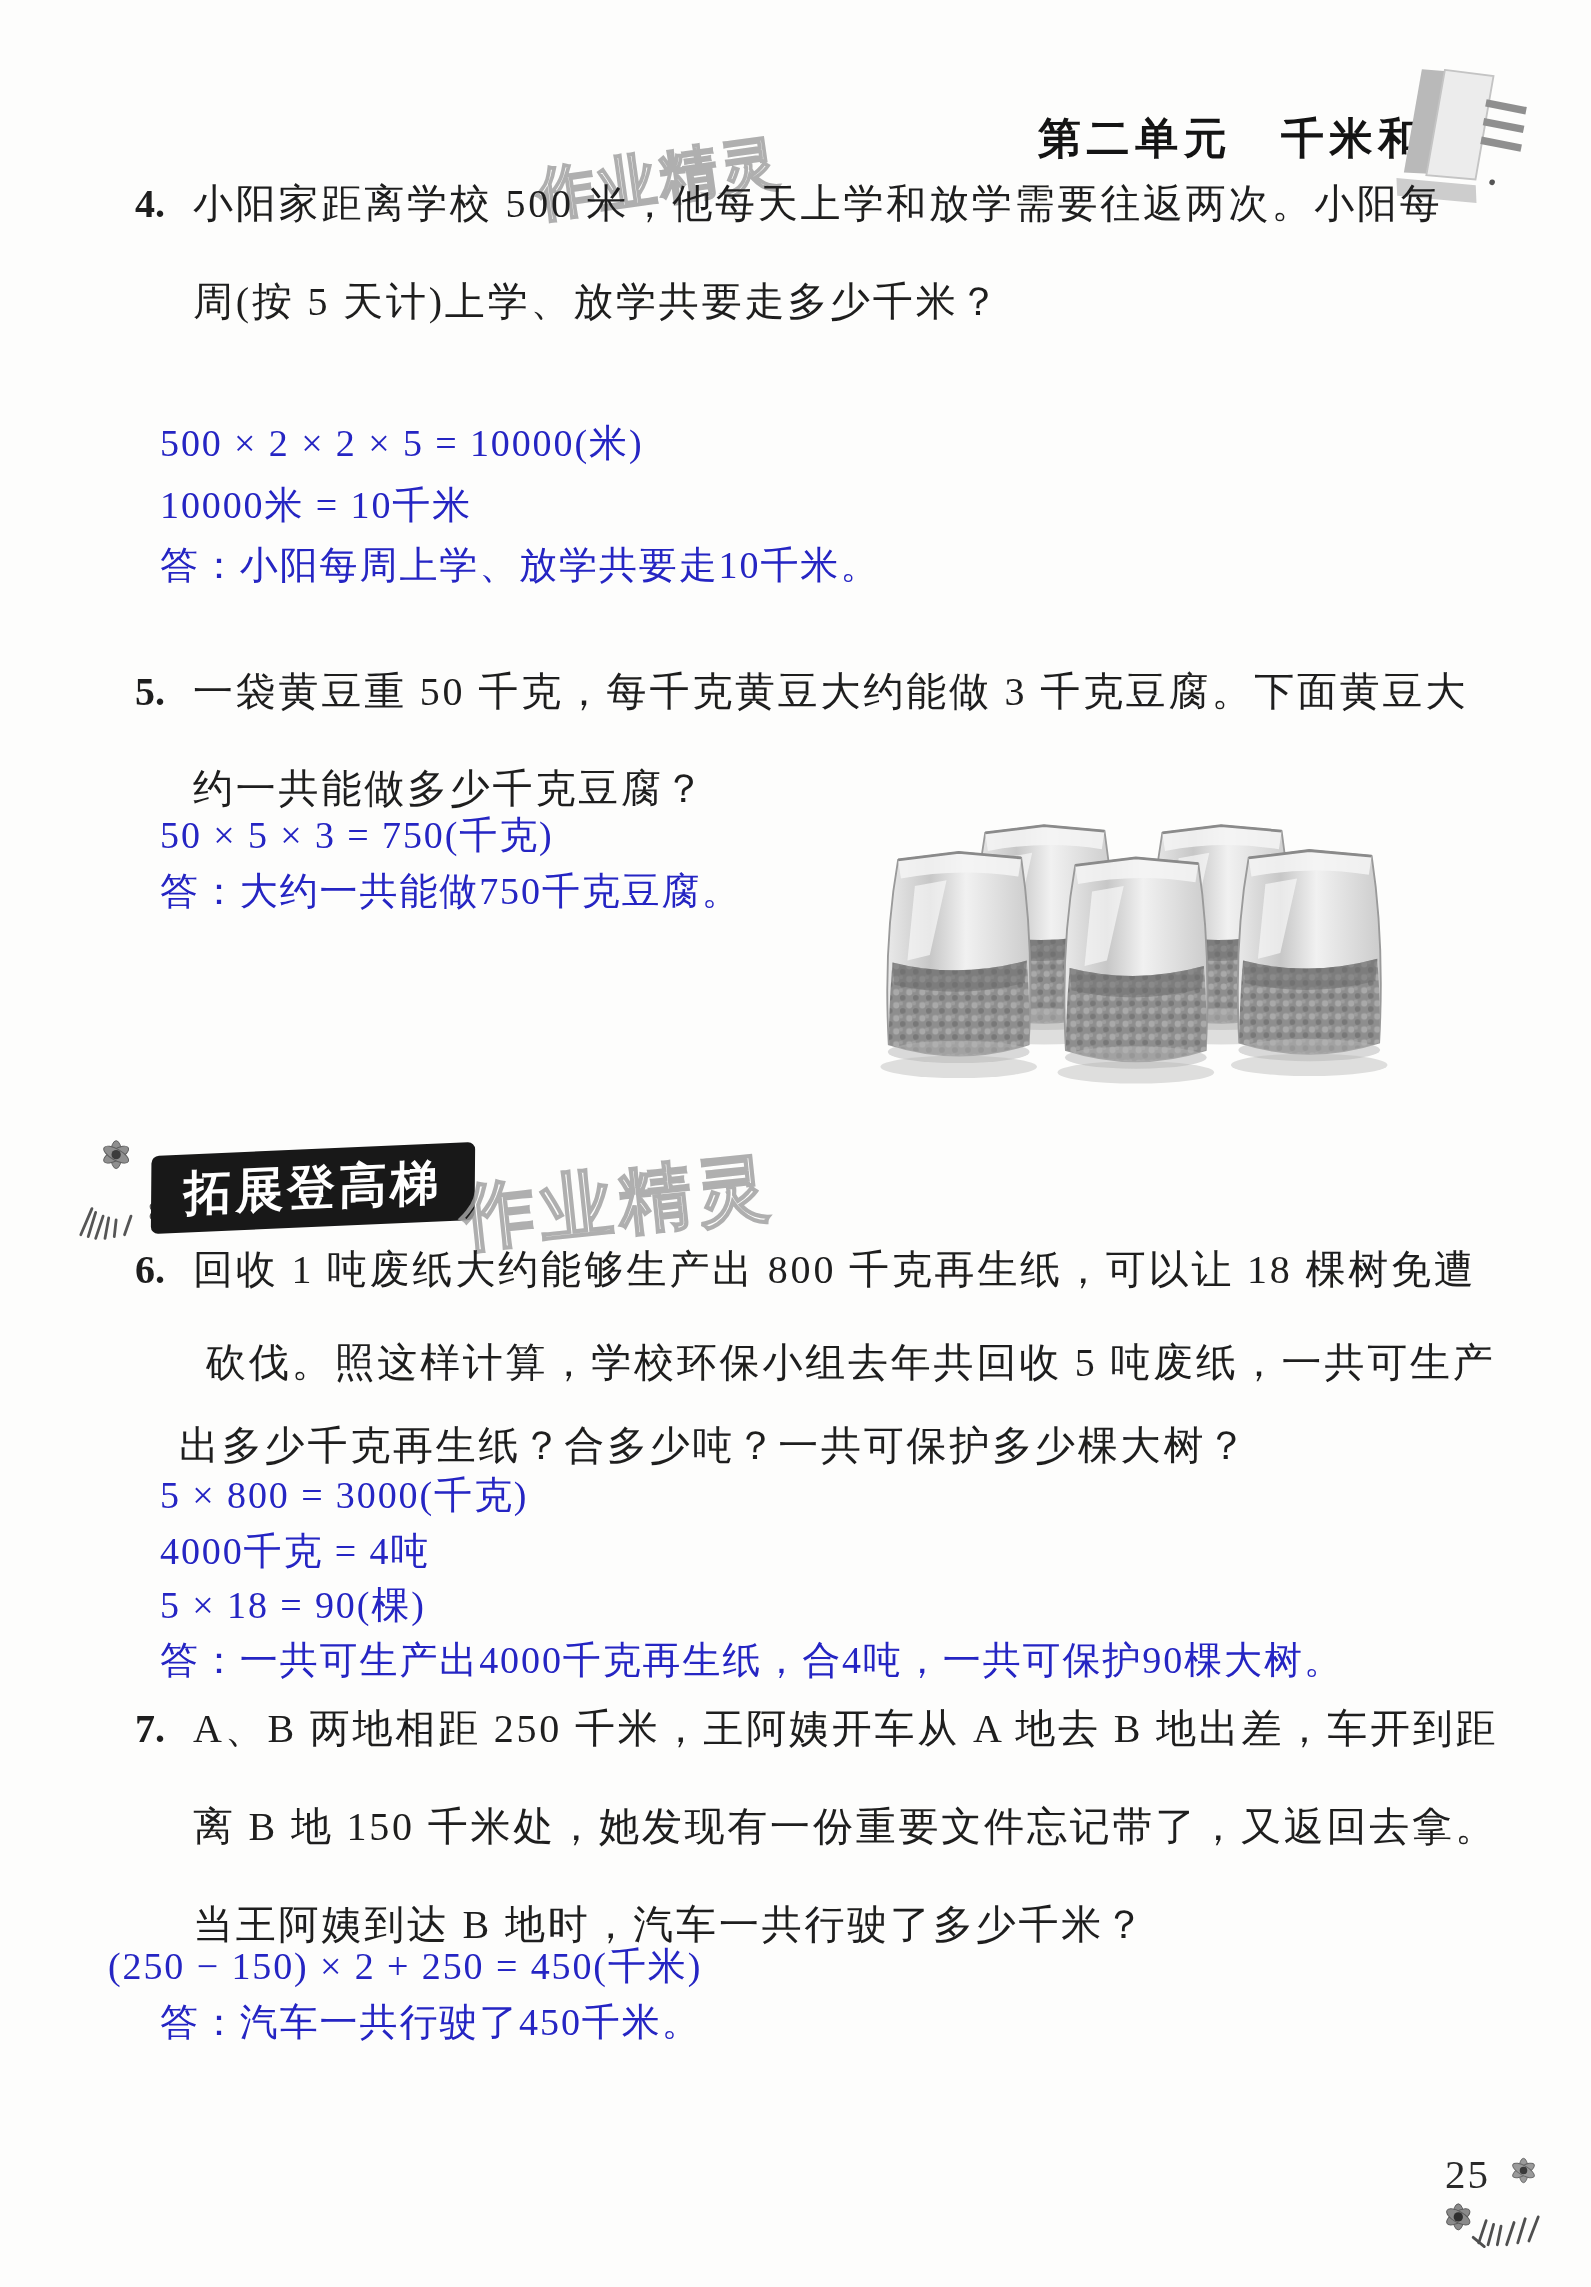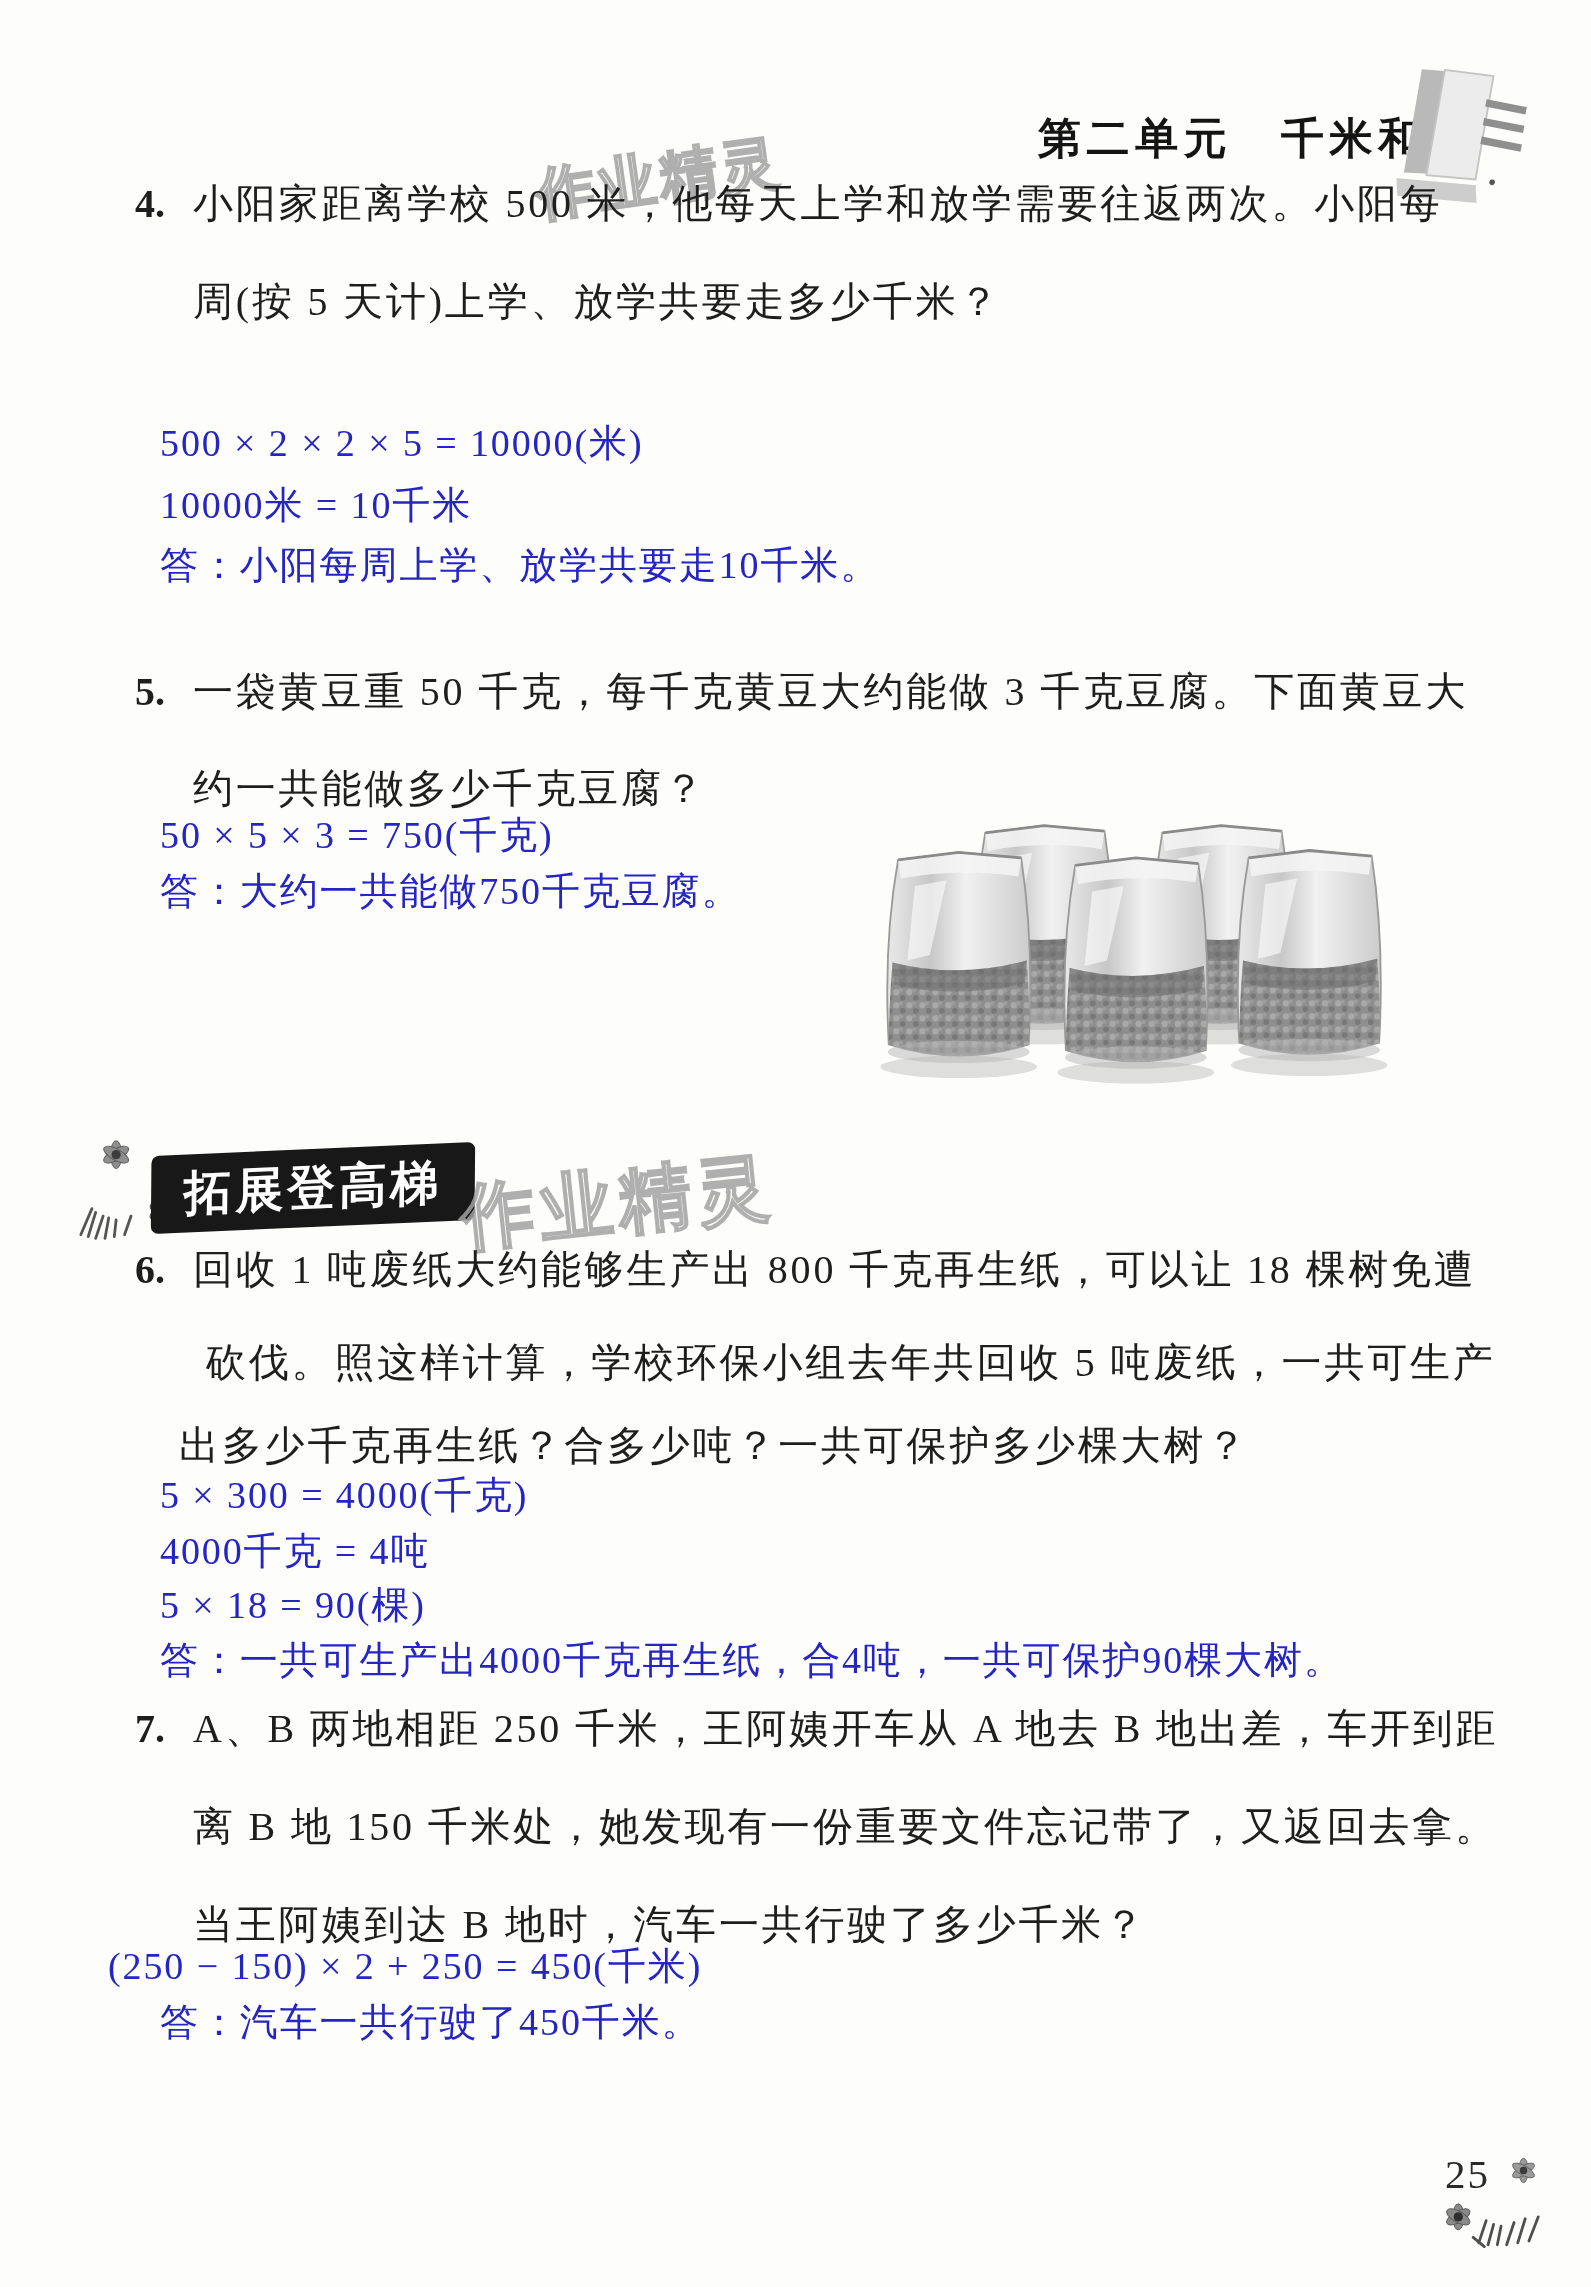--- a/index.html
+++ b/index.html
@@ -115,21 +115,21 @@
 </svg>
 
 <div class="abs badge" style="left:151px;top:1149px">拓展登高梯</div>
 
 <div class="abs wm wm2" style="left:461px;top:1154px">作业精灵</div>
 
 <div class="abs q qnum" style="left:135px;top:1245px">6.</div>
 <div class="abs q" style="left:193px;top:1245px">回收 1 吨废纸大约能够生产出 800 千克再生纸，可以让 18 棵树免遭</div>
 <div class="abs q" style="left:206px;top:1338px">砍伐。照这样计算，学校环保小组去年共回收 5 吨废纸，一共可生产</div>
 <div class="abs q" style="left:179px;top:1421px">出多少千克再生纸？合多少吨？一共可保护多少棵大树？</div>
-<div class="abs ans" style="left:160px;top:1473px">5 × 300 = 4000(千克)</div>
+<div class="abs ans" style="left:160px;top:1473px">5 × 800 = 3000(千克)</div>
 <div class="abs ans" style="left:160px;top:1529px">4000千克 = 4吨</div>
 <div class="abs ans" style="left:160px;top:1583px">5 × 18 = 90(棵)</div>
 <div class="abs ans" style="left:160px;top:1638px">答：一共可生产出4000千克再生纸，合4吨，一共可保护90棵大树。</div>
 
 <div class="abs q qnum" style="left:135px;top:1704px">7.</div>
 <div class="abs q" style="left:193px;top:1704px">A、B 两地相距 250 千米，王阿姨开车从 A 地去 B 地出差，车开到距</div>
 <div class="abs q" style="left:193px;top:1802px">离 B 地 150 千米处，她发现有一份重要文件忘记带了，又返回去拿。</div>
 <div class="abs q" style="left:193px;top:1900px">当王阿姨到达 B 地时，汽车一共行驶了多少千米？</div>
 <div class="abs ans" style="left:108px;top:1944px">(250 − 150) × 2 + 250 = 450(千米)</div>
 <div class="abs ans" style="left:160px;top:2000px">答：汽车一共行驶了450千米。</div>

